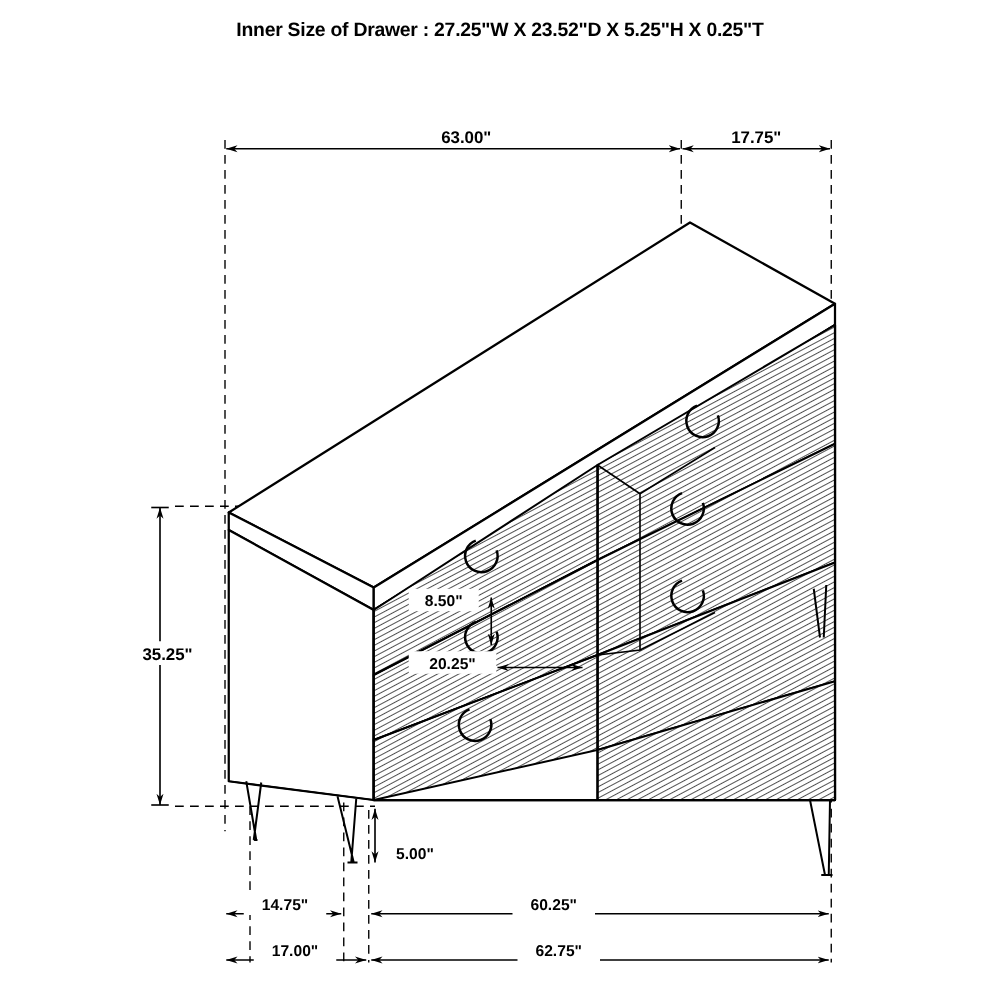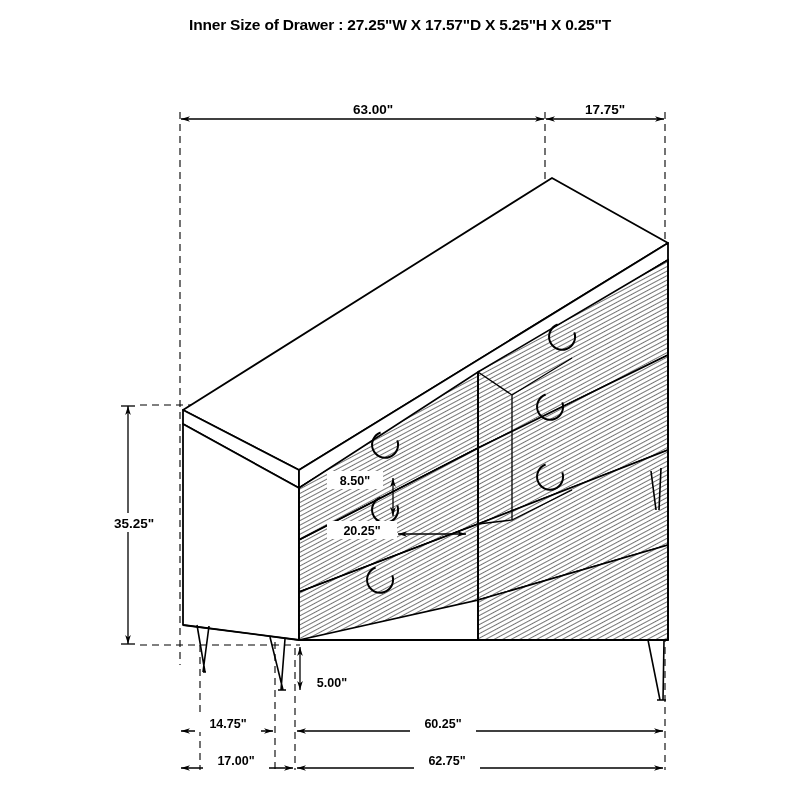--- a/index.html
+++ b/index.html
@@ -49,21 +49,21 @@
     font-size: 12.5px;
     font-weight: bold;
     fill: #000;
   }
 </style>
 </head>
 <body>
 
 <div id="stage">
 
-  <div id="title">Inner Size of Drawer : 27.25"W X 17.57"D X 5.25"H X 0.25"T</div>
+  <div id="title">Inner Size of Drawer : 27.25"W X 23.52"D X 5.25"H X 0.25"T</div>
 
   <svg class="diagram" viewBox="0 0 800 800">
     <defs>
       <pattern id="ribs" width="4" height="4" patternUnits="userSpaceOnUse" patternTransform="rotate(62)">
         <rect width="4" height="4" fill="#ffffff"></rect>
         <line x1="0" y1="0" x2="0" y2="4" stroke="#000000" stroke-width="1.1"></line>
       </pattern>
       <pattern id="ribs2" width="4" height="4" patternUnits="userSpaceOnUse" patternTransform="rotate(62)">
         <rect width="4" height="4" fill="#ffffff"></rect>
         <line x1="0" y1="0" x2="0" y2="4" stroke="#000000" stroke-width="1.1"></line>

